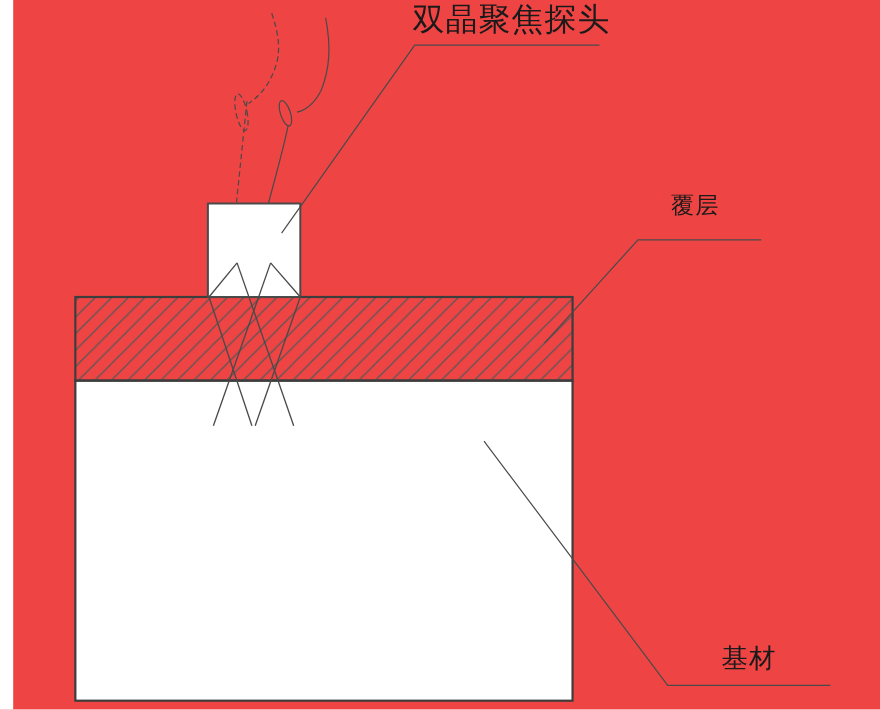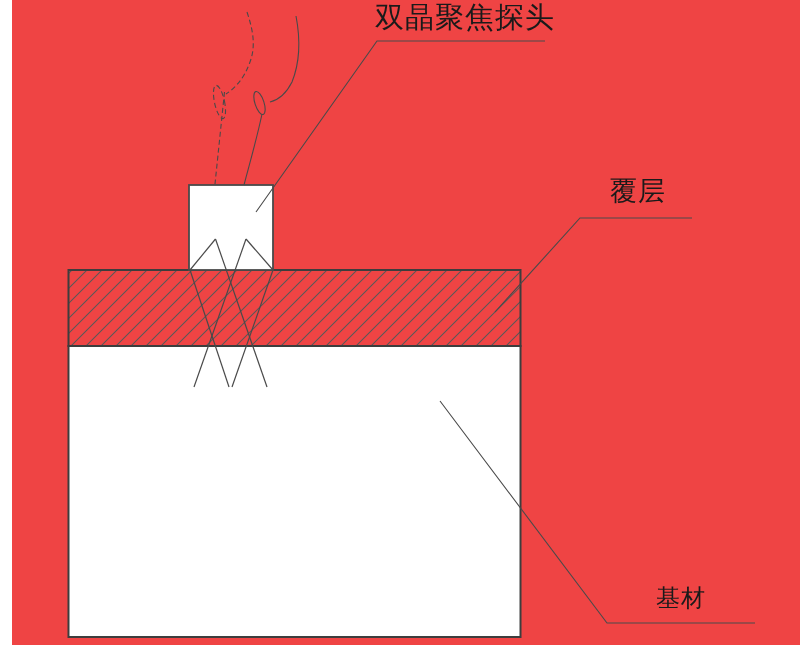--- a/index.html
+++ b/index.html
@@ -32,21 +32,21 @@
   .label-probe {
     left: 363px;
     top: 2px;
     width: 172px;
     font-size: 29px;
     text-align: center;
   }
   .label-coating {
     left: 598px;
     top: 176px;
-    font-size: 27px;
+    font-size: 21px;
   }
   .label-substrate {
     left: 644px;
     top: 585px;
     font-size: 24px;
   }
 </style>
 </head>
 <body>
 

